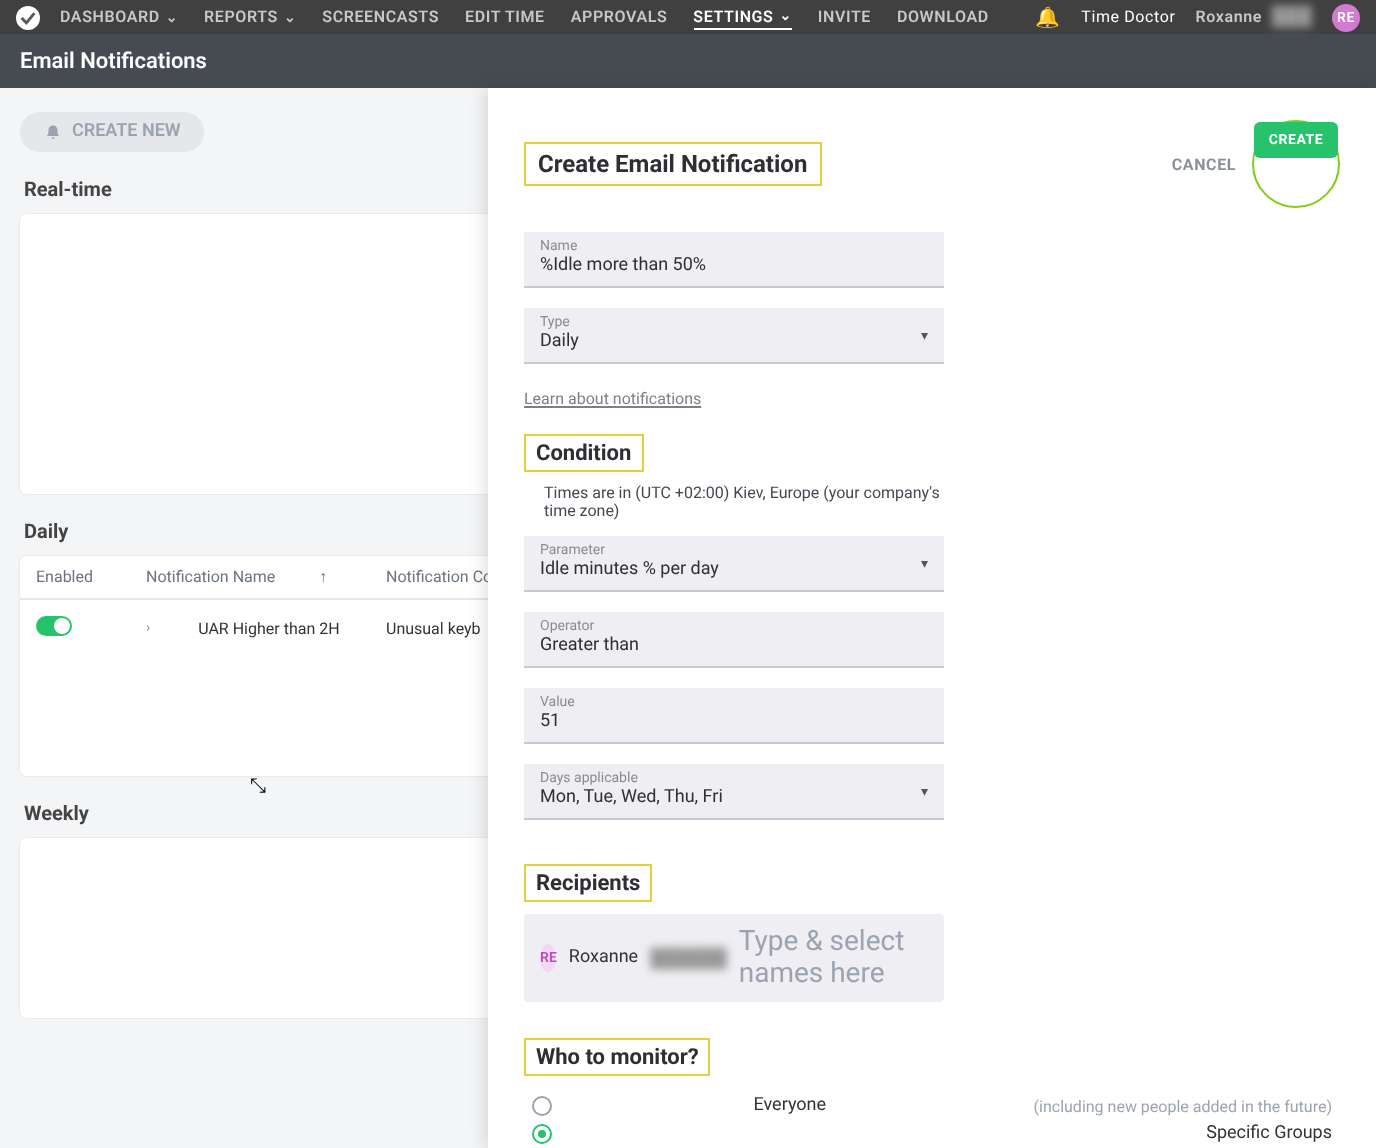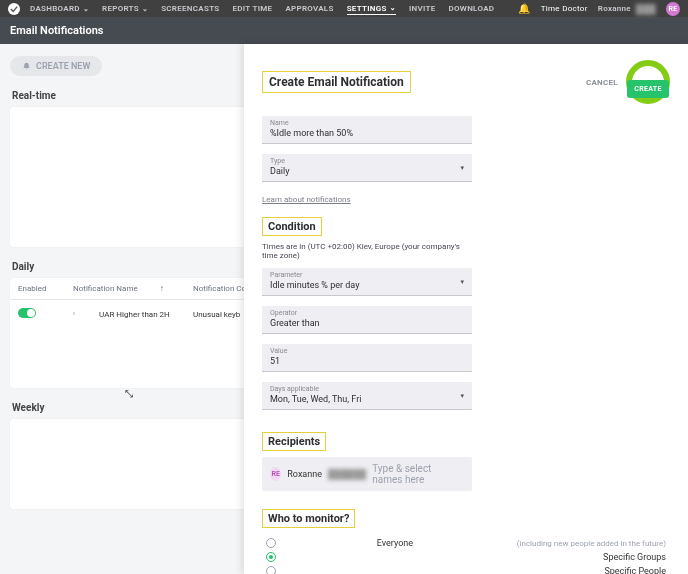--- a/index.html
+++ b/index.html
@@ -45,38 +45,38 @@
   .toggle::after { content:''; position:absolute; right:1px; top:1px; width:8px; height:8px; border-radius:50%; background:#fff;}
   .expand-caret { font-size:7px; color:#888; margin-right:4px;}
   
   .cursor { position:absolute; left:125px; top:344px; font-size:10px; color:#000; pointer-events:none; }
   
   
   .panel { position:absolute; right:0; top:0; bottom:0; width: 444px; background:#fff; box-shadow: -2px 0 8px rgba(0,0,0,.12); padding: 16px 18px 10px; overflow:hidden;}
   .panel-head { display:flex; align-items:center; justify-content:space-between; margin-bottom: 12px;}
   .panel-title { font-size: 12px; font-weight:700; color:#2d2f33; border: 1.5px solid #e6cf3a; padding: 3px 6px; }
   .btn-cancel { font-size:8px; font-weight:700; color:#8a8f98; letter-spacing:.3px; cursor:pointer; }
-  .btn-create-wrap { width:44px; height:44px; border:6px solid #84cc16; border-radius:50%; display:flex; align-items:flex-end; justify-content:center; margin-left:4px;}
+  .btn-create-wrap { width:44px; height:44px; border:1px solid #84cc16; border-radius:50%; display:flex; align-items:flex-start; justify-content:center; margin-left:4px;}
   .btn-create { background:#27c26c; color:#fff; font-size:7px; font-weight:700; padding: 5px 7px; border-radius:3px; letter-spacing:.3px; cursor:pointer;}
   
   .form-col { width: 210px; }
   .fld { background:#efeef2; border-bottom:1px solid #c9c7cf; padding: 3px 8px 5px; margin-bottom: 10px; position:relative;}
   .fld .lbl { font-size:7px; color:#8a8a92; }
   .fld .val { font-size:9px; color:#2d2f33; margin-top:1px;}
   .fld .dd { position:absolute; right:8px; top:50%; transform:translateY(-50%); font-size:7px; color:#555;}
   .link { font-size:8px; color:#7b7f87; text-decoration:underline; cursor:pointer; display:inline-block; margin-top:-4px;}
   
   .section-title { font-size:11px; font-weight:700; color:#2d2f33; border:1.5px solid #e6cf3a; padding:2px 5px; display:inline-block; margin: 12px 0 6px;}
-  .tz { font-size:8px; color:#454852; margin-bottom:8px; }
+  .tz { font-size:8px; color:#454852; margin-bottom:8px;margin-left:10px; }
   
   .chip-row { background:#efeef2; padding:6px 8px; border-radius:2px; display:flex; align-items:center; gap:6px; margin-bottom:6px;}
   .chip-av { width:14px; height:14px; border-radius:50%; background:#f3d8f3; color:#b84fb8; font-size:7px; font-weight:600; display:flex; align-items:center; justify-content:center;}
   .chip-name { font-size:9px; color:#333;}
   .chip-blur { filter: blur(2px); color:#999; font-size:9px;}
-  .chip-ph { font-size:10px; color:#9ca3af;}
+  .chip-ph { font-size:14px; color:#9ca3af;}
   
   .radio-row { display:flex; align-items:center; gap:6px; font-size:9px; color:#333; margin: 4px 4px; cursor:pointer;justify-content:space-between;}
   .radio { width:10px; height:10px; border-radius:50%; border:1px solid #9ca3af; position:relative; flex-shrink:0;}
   .radio.sel { border-color:#27c26c; }
   .radio.sel::after { content:''; position:absolute; inset:2px; border-radius:50%; background:#27c26c;}
   .hint { font-size:8px; color:#9ca3af; margin-left:3px;}
   
   .card-msg-truncate { white-space:nowrap; overflow:hidden; }
 </style>
 </head>

